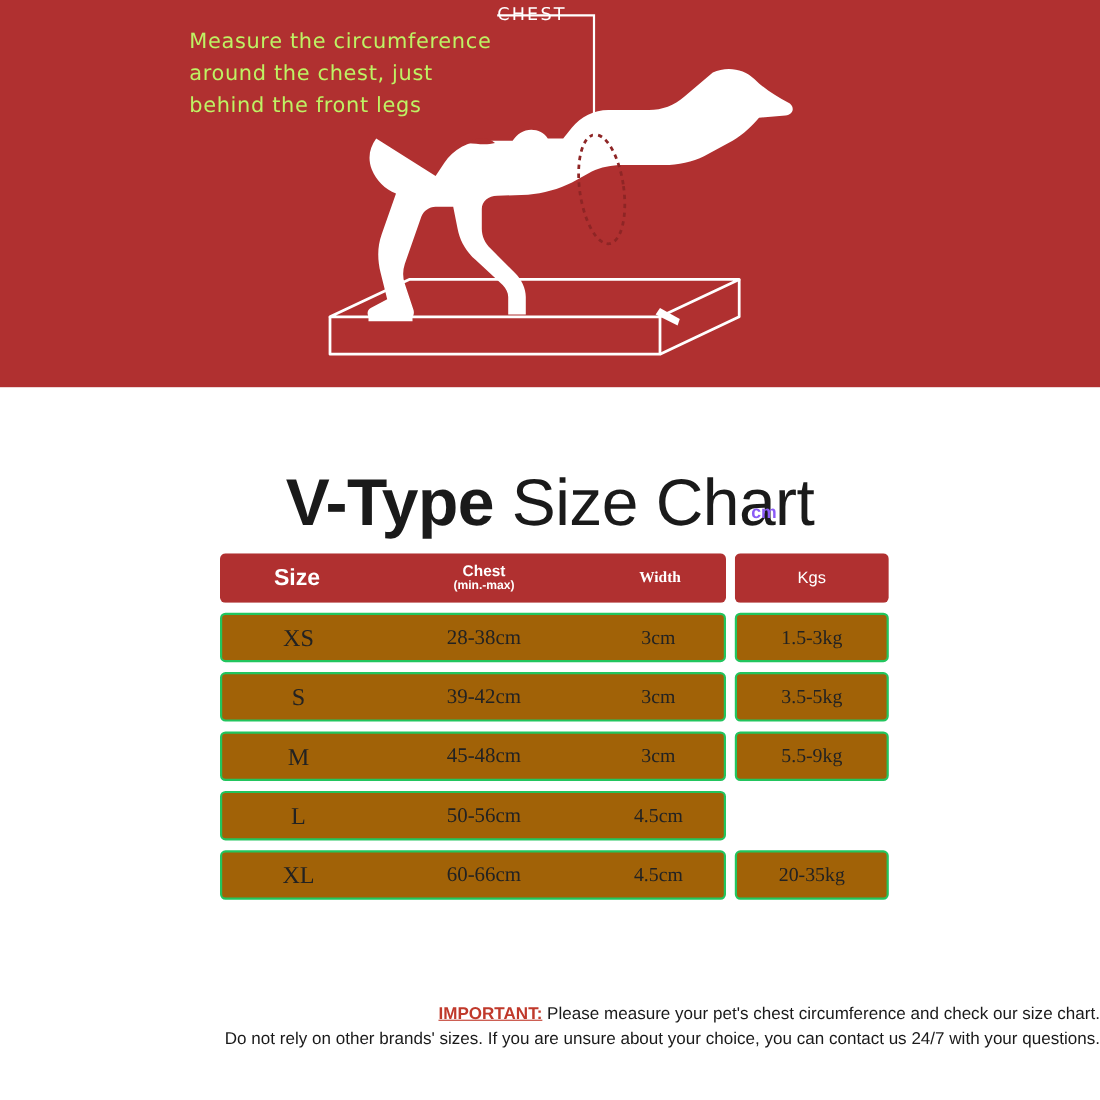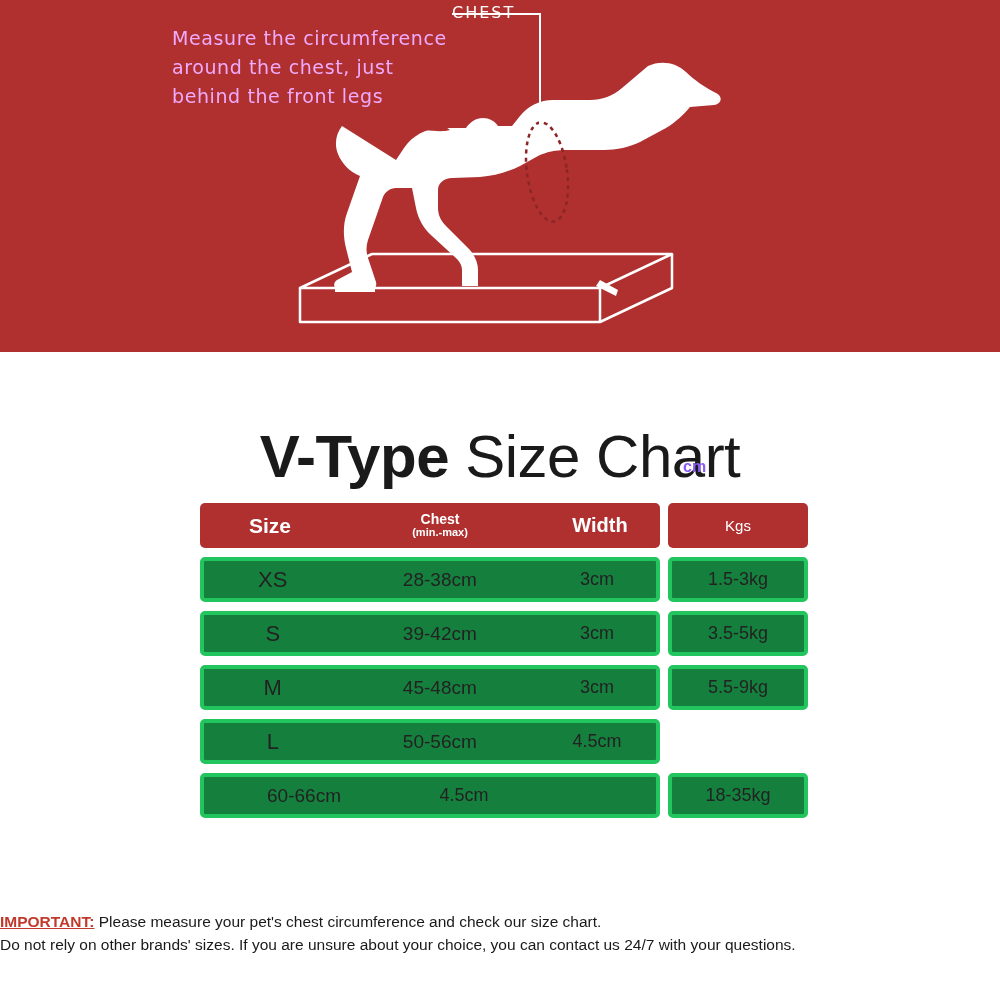--- a/index.html
+++ b/index.html
@@ -13,21 +13,21 @@
   .page { position: relative; width: 1000px; height: 792px; background:#fff; }
 
   
   .banner {
     position: absolute; left:0; top:0; width:1000px; height:352px;
     background: #b03030;
     overflow: hidden;
   }
   .instruction {
     position: absolute; left: 172px; top: 24px;
-    color: #f0abfc;
+    color: #bef264;
     font-size: 19px;
     line-height: 29px;
     letter-spacing: 0.6px;
     white-space: pre-line;
     font-family: "DejaVu Sans", sans-serif;
   }
   .chest-label {
     position: absolute; left: 452px; top: 3px;
     color: #ffffff;
     font-size: 16px;
@@ -69,39 +69,39 @@
   .c-width { width: 120px; }
   .c-kgs   { width: 140px; }
 
   .group-left {
     display:flex; width: 460px; border-radius: 5px; overflow:hidden;
   }
   .group-right {
     display:flex; width: 140px; margin-left: 8px; border-radius: 5px; overflow:hidden;
   }
   .body .group-left, .body .group-right {
-    border: 4px solid #22c55e; background:#15803d;
+    border: 2px solid #22c55e; background:#a16207;font-family:Liberation Serif, serif;
   }
   .hdr .group-left, .hdr .group-right { border: none; }
 
   .hdr .c-size { font-size: 21px; font-weight: bold; }
   .hdr .c-chest { flex-direction: column; line-height: 1.05; }
   .hdr .c-chest .main { font-size: 14px; font-weight: bold; }
   .hdr .c-chest .sub  { font-size: 11px; font-weight: bold; }
-  .hdr .c-width { font-size: 20px; font-weight: bold; }
+  .hdr .c-width { font-size: 14px; font-weight: bold; font-family: Liberation Serif, serif; }
   .hdr .c-kgs   { font-size: 15px; font-weight: normal; }
 
   .body .c-size  { font-size: 22px; color:#222; }
   .body .c-chest { font-size: 19px; color:#222; }
   .body .c-width { font-size: 18px; color:#222; }
   .body .c-kgs   { font-size: 18px; color:#222; }
 
   
   .footer {
-    position:absolute; left:0; top: 910px; width:1000px; text-align:left;
+    position:absolute; left:0; top: 910px; width:1000px; text-align:right;
     font-size: 15.5px; color:#1a1a1a; line-height: 23px;
   }
   .footer .imp {
     color: #c0392b; font-weight: bold; text-decoration: underline;
   }
   .footer .line2 { display:block; }
 </style>
 </head>
 <body>
 
@@ -248,25 +248,26 @@
     <div class="row body">
       <div class="group-left">
         <div class="cell c-size">L</div>
         <div class="cell c-chest">50-56cm</div>
         <div class="cell c-width">4.5cm</div>
       </div>
     </div>
 
     <div class="row body">
       <div class="group-left">
+        <div class="cell c-size">XL</div>
         <div class="cell c-chest">60-66cm</div>
         <div class="cell c-width">4.5cm</div>
       </div>
       <div class="group-right">
-        <div class="cell c-kgs">18-35kg</div>
+        <div class="cell c-kgs">20-35kg</div>
       </div>
     </div>
 
   </div>
 
   <div class="footer">
     <span class="imp">IMPORTANT:</span><span> Please measure your pet's chest circumference and check our size chart.</span>
     <span class="line2">Do not rely on other brands' sizes. If you are unsure about your choice, you can contact us 24/7 with your questions.</span>
   </div>
 

